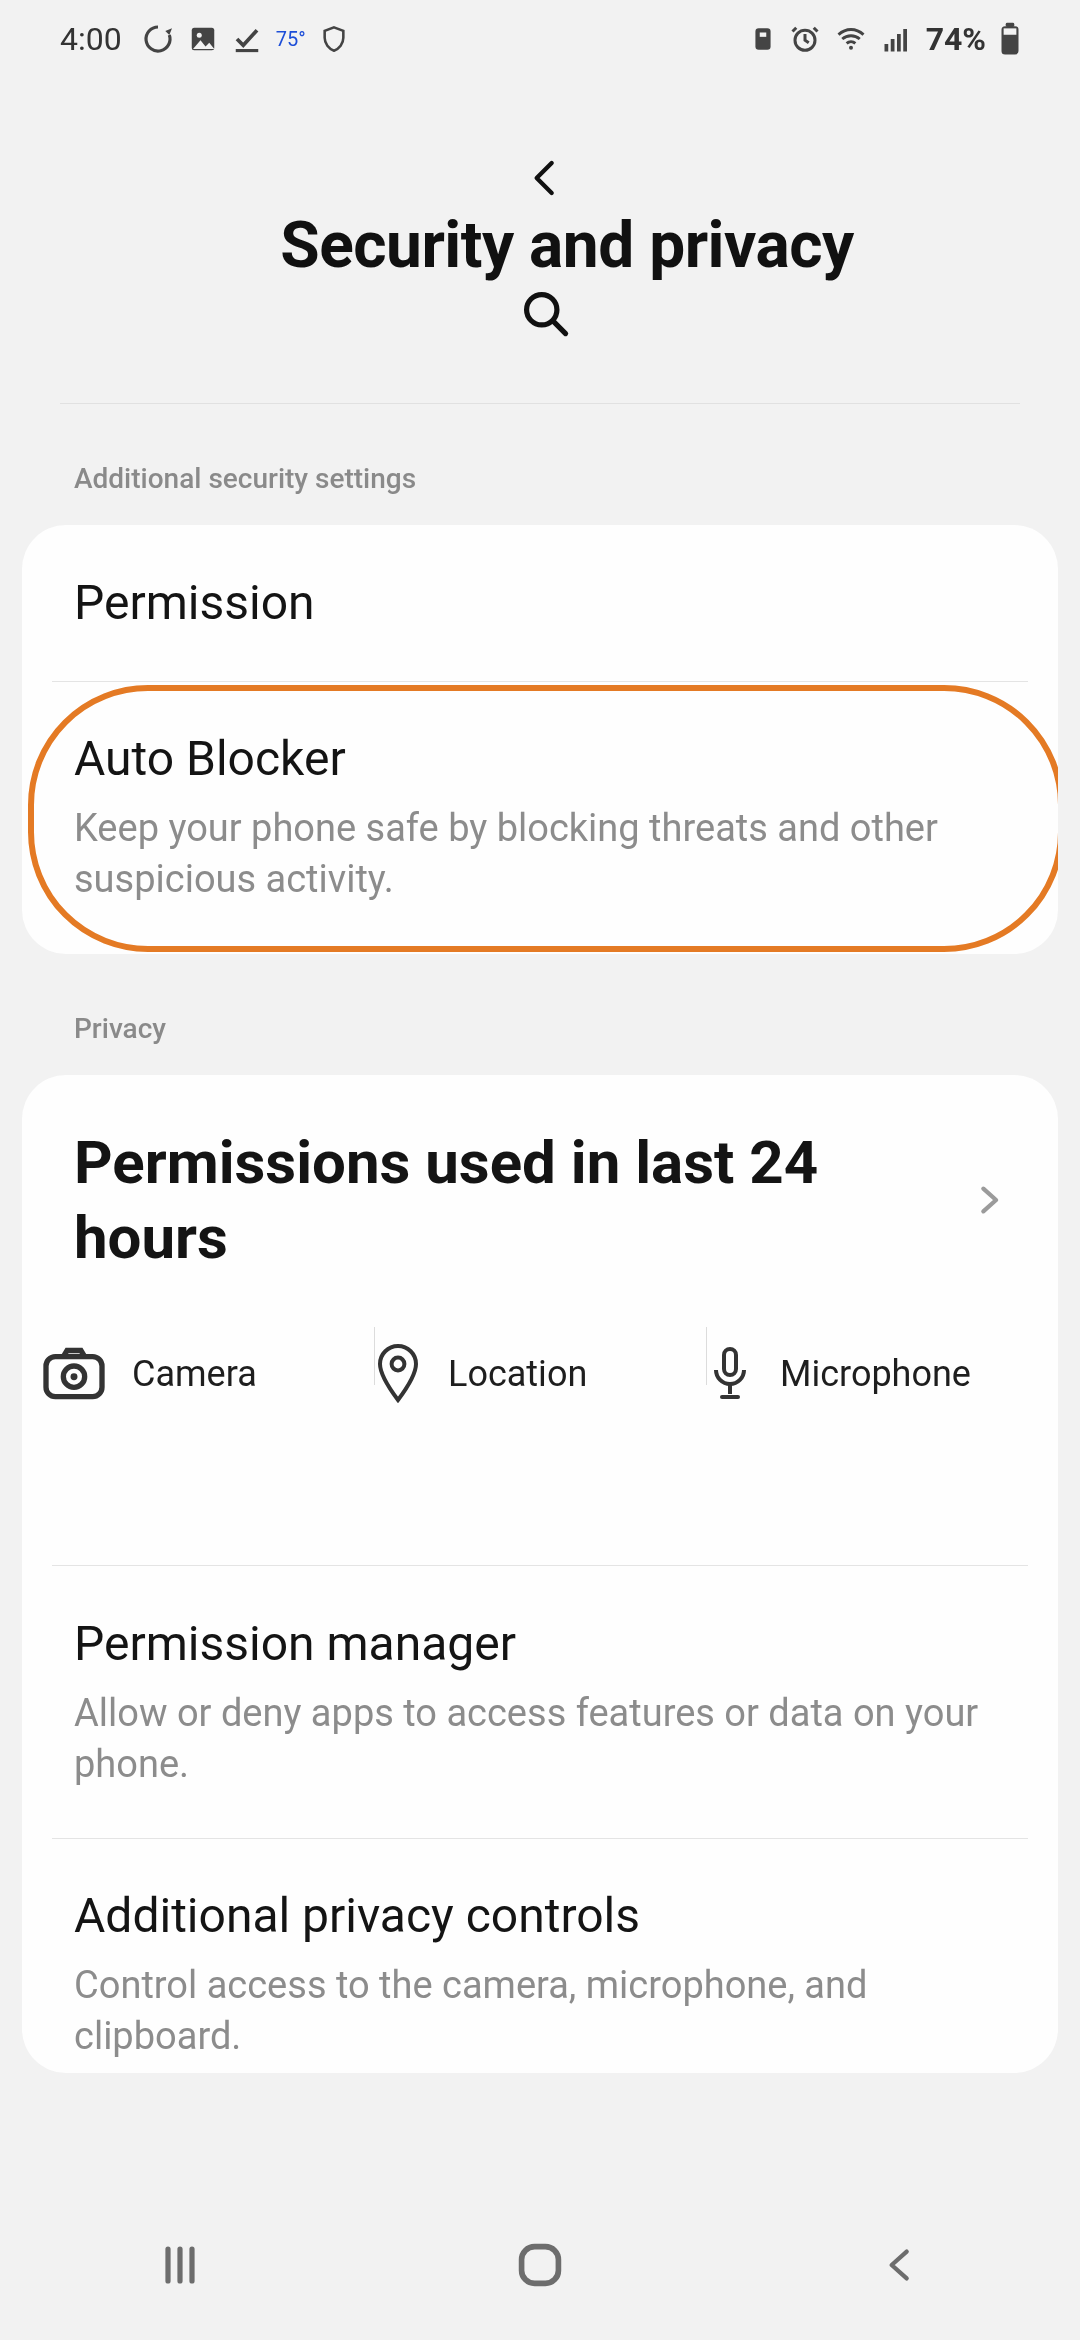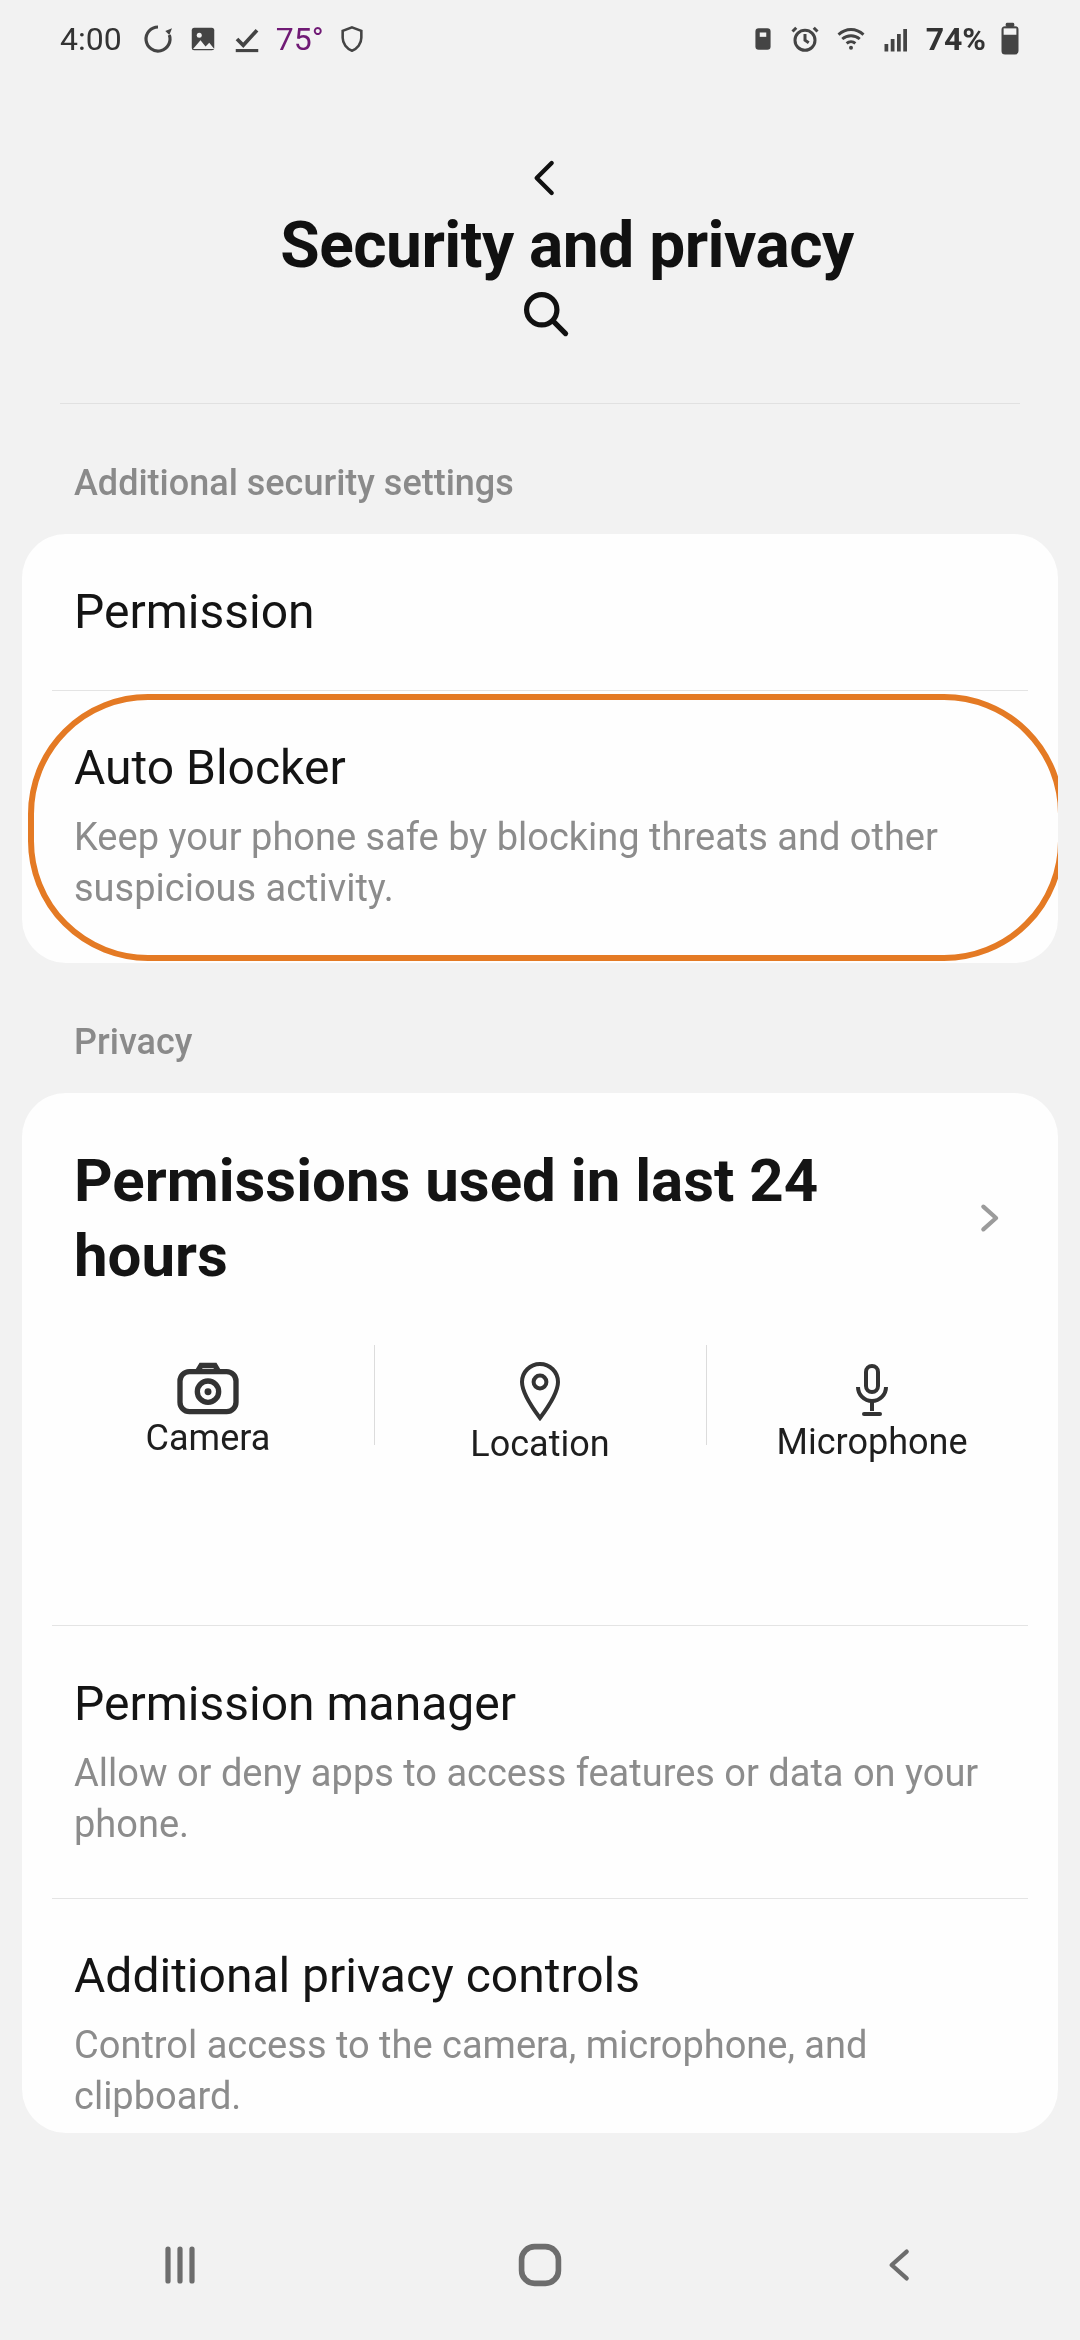--- a/index.html
+++ b/index.html
@@ -45,21 +45,21 @@
   .header .search { width: 60px; height: 60px; display:flex; align-items:center; justify-content:center; }
 
   .thin-divider {
     height: 1px;
     background: #e1e1e1;
     margin: 0 60px;
   }
 
   
   .section-label {
-    font-size: 36px;
+    font-size: 28px;
     color: #8a8a8a;
     padding: 58px 74px 30px 74px;
     font-weight: 500;
   }
 
   
   .card {
     background: #fefefe;
     border-radius: 44px;
     margin: 0 22px;
@@ -110,22 +110,23 @@
     padding: 50px 52px 34px 52px;
   }
   .perm-header .row-title { font-weight: 700; font-size: 60px; }
   .perm-tiles {
     display: flex;
     padding: 14px 20px 140px 20px;
   }
   .tile {
     flex: 1;
     display: flex;
-    flex-direction: column;
-    align-items: center;
+    flex-direction: row;
+    align-items: center;
+    gap: 26px;
     position: relative;
     padding: 20px 0;
   }
   .tile + .tile::before {
     content:"";
     position:absolute;
     left:0; top:4px; bottom:40px;
     width:1px;
     background:#dcdcdc;
   }
@@ -168,21 +169,21 @@
           <circle cx="9" cy="9" r="2" fill="#f2f2f2"></circle>
           <path d="M4 20l6-7 4 5 3-3 4 5z" fill="#f2f2f2"></path>
         </svg>
     </span>
     <span class="ic">
       <svg width="30" height="30" viewBox="0 0 24 24">
           <path d="M4 12l5 5L20 5" fill="none" stroke="#444" stroke-width="3"></path>
           <rect x="3" y="20" width="18" height="2.5" fill="#444"></rect>
         </svg>
     </span>
-    <span style="font-size:32px;color:#701a75">75°</span>
+    <span style="font-size:20px;color:#1d4ed8">75°</span>
     <span class="ic">
       <svg width="28" height="28" viewBox="0 0 24 24">
           <path d="M12 2l8 3v6c0 5-3.5 9.5-8 11-4.5-1.5-8-6-8-11V5z" fill="none" stroke="#444" stroke-width="2.2"></path>
         </svg>
     </span>
   </div>
   <div class="status-right">
     <span class="ic">
       <svg width="26" height="30" viewBox="0 0 24 24">
           <rect x="5" y="2" width="14" height="20" rx="3" fill="#444"></rect>

